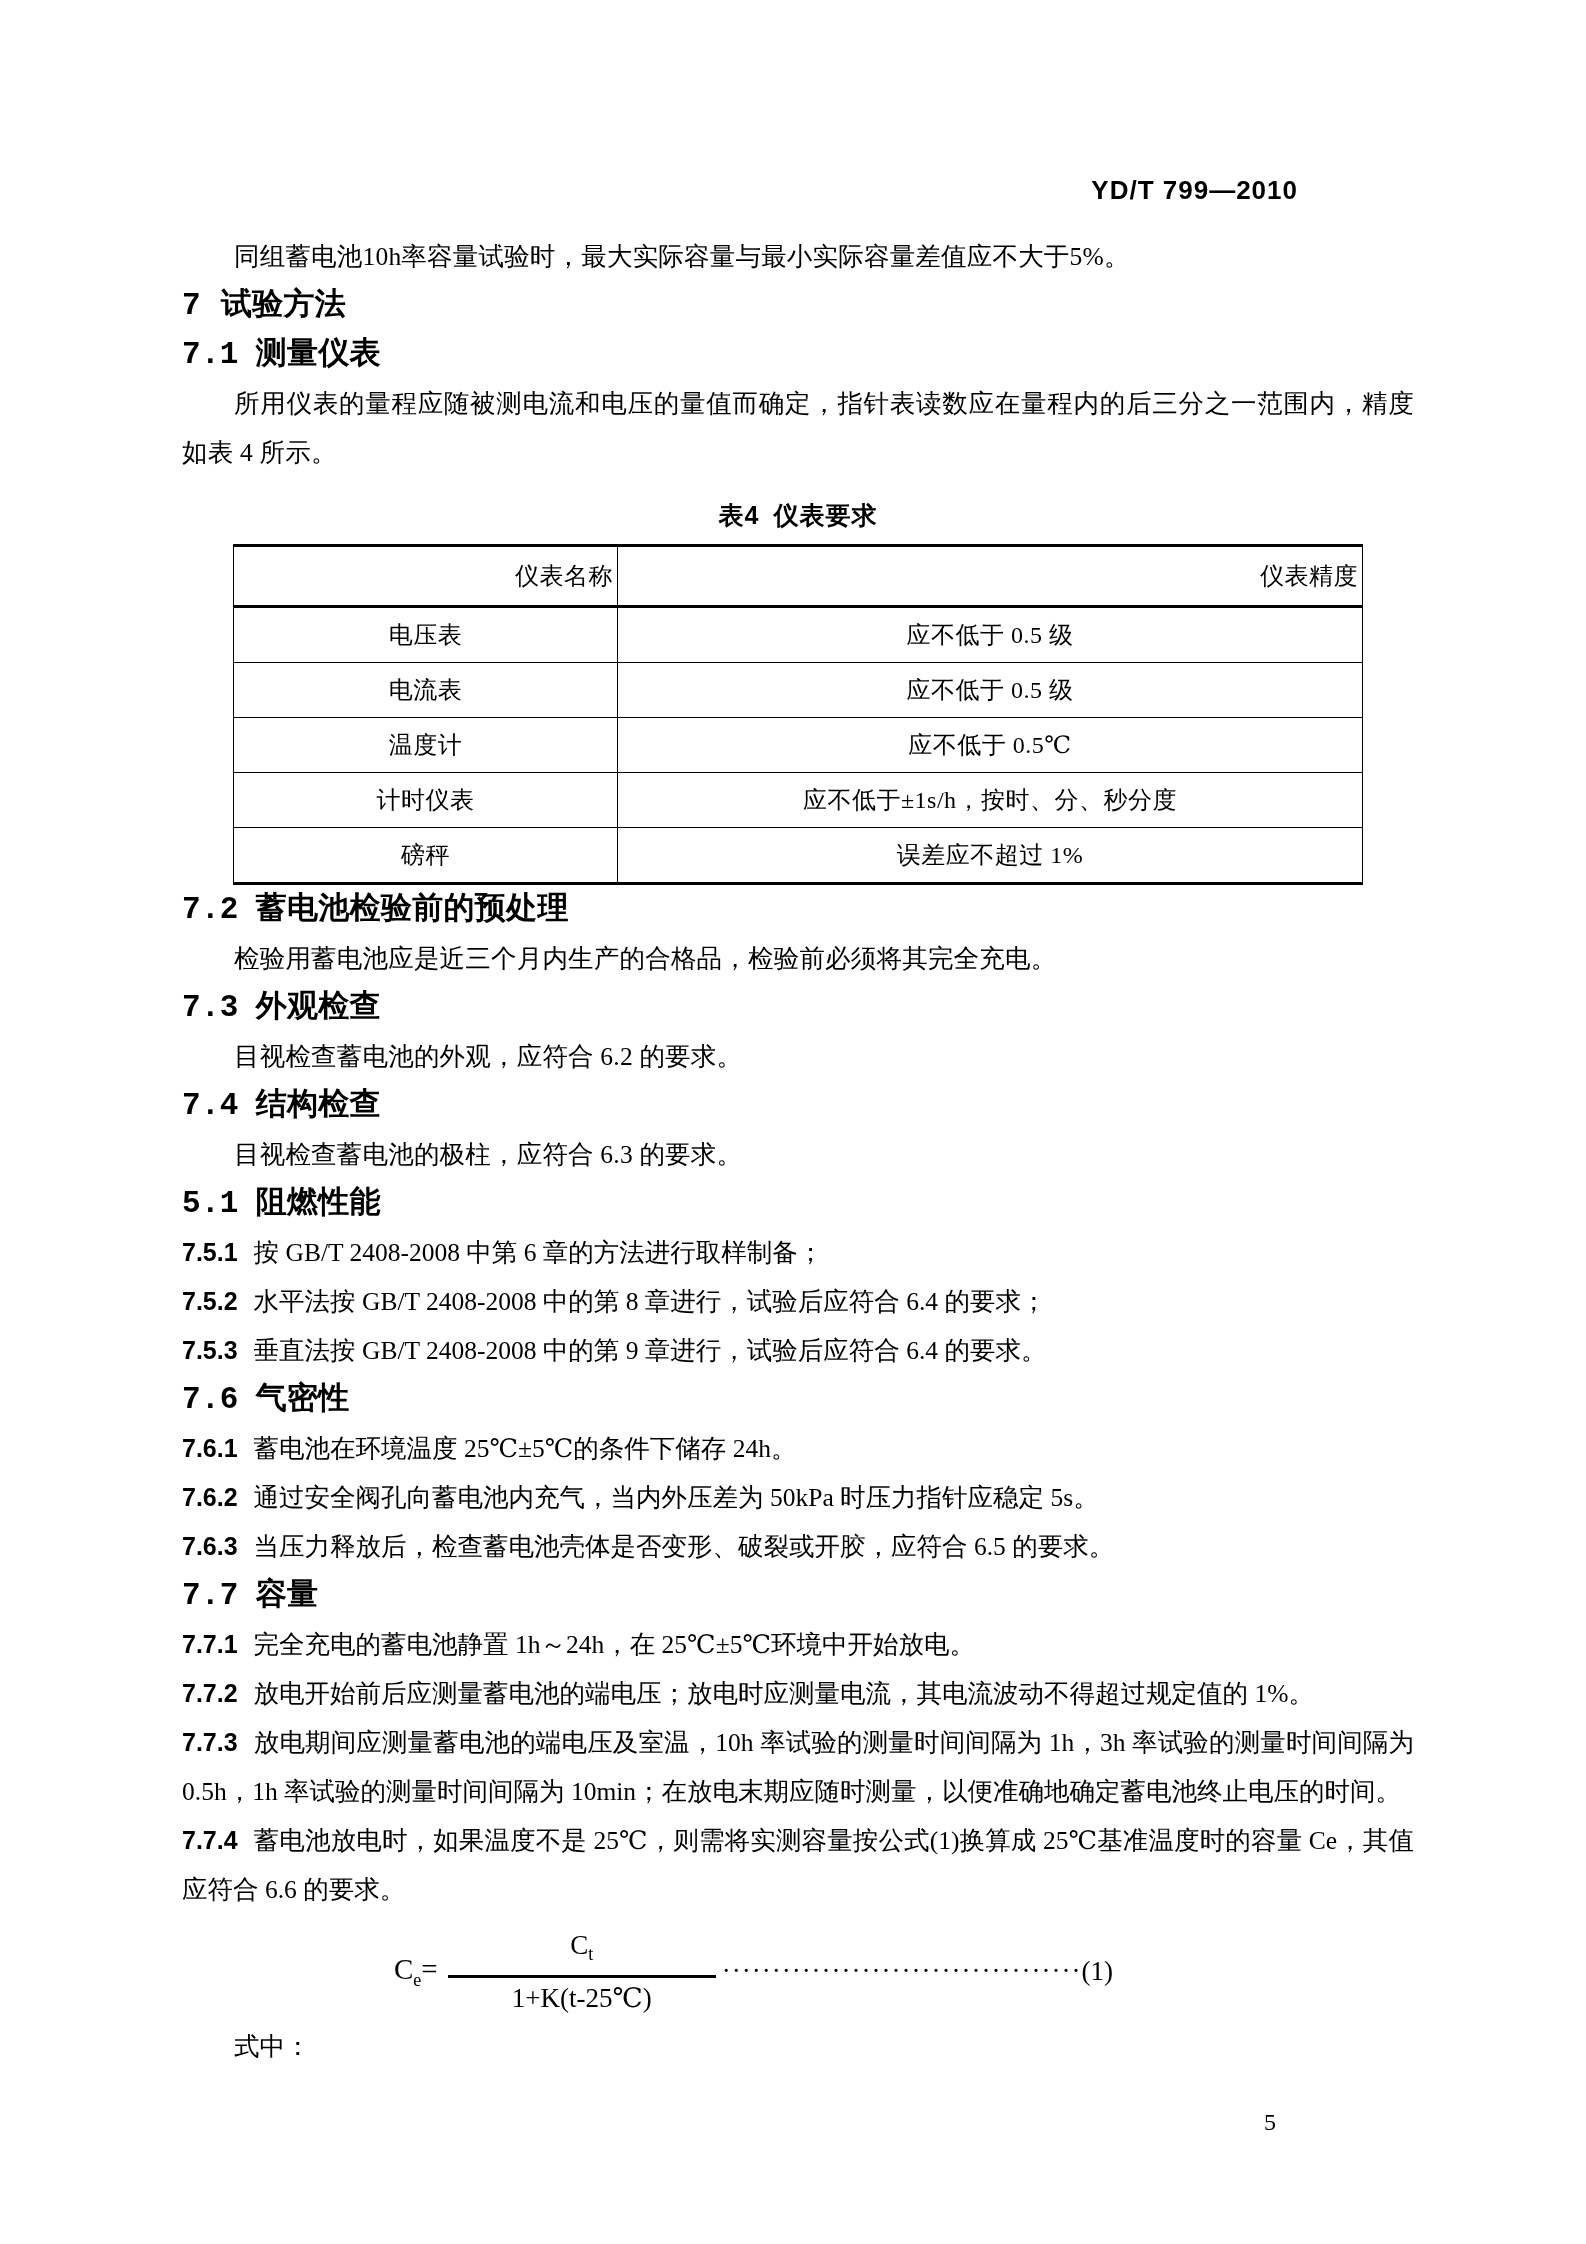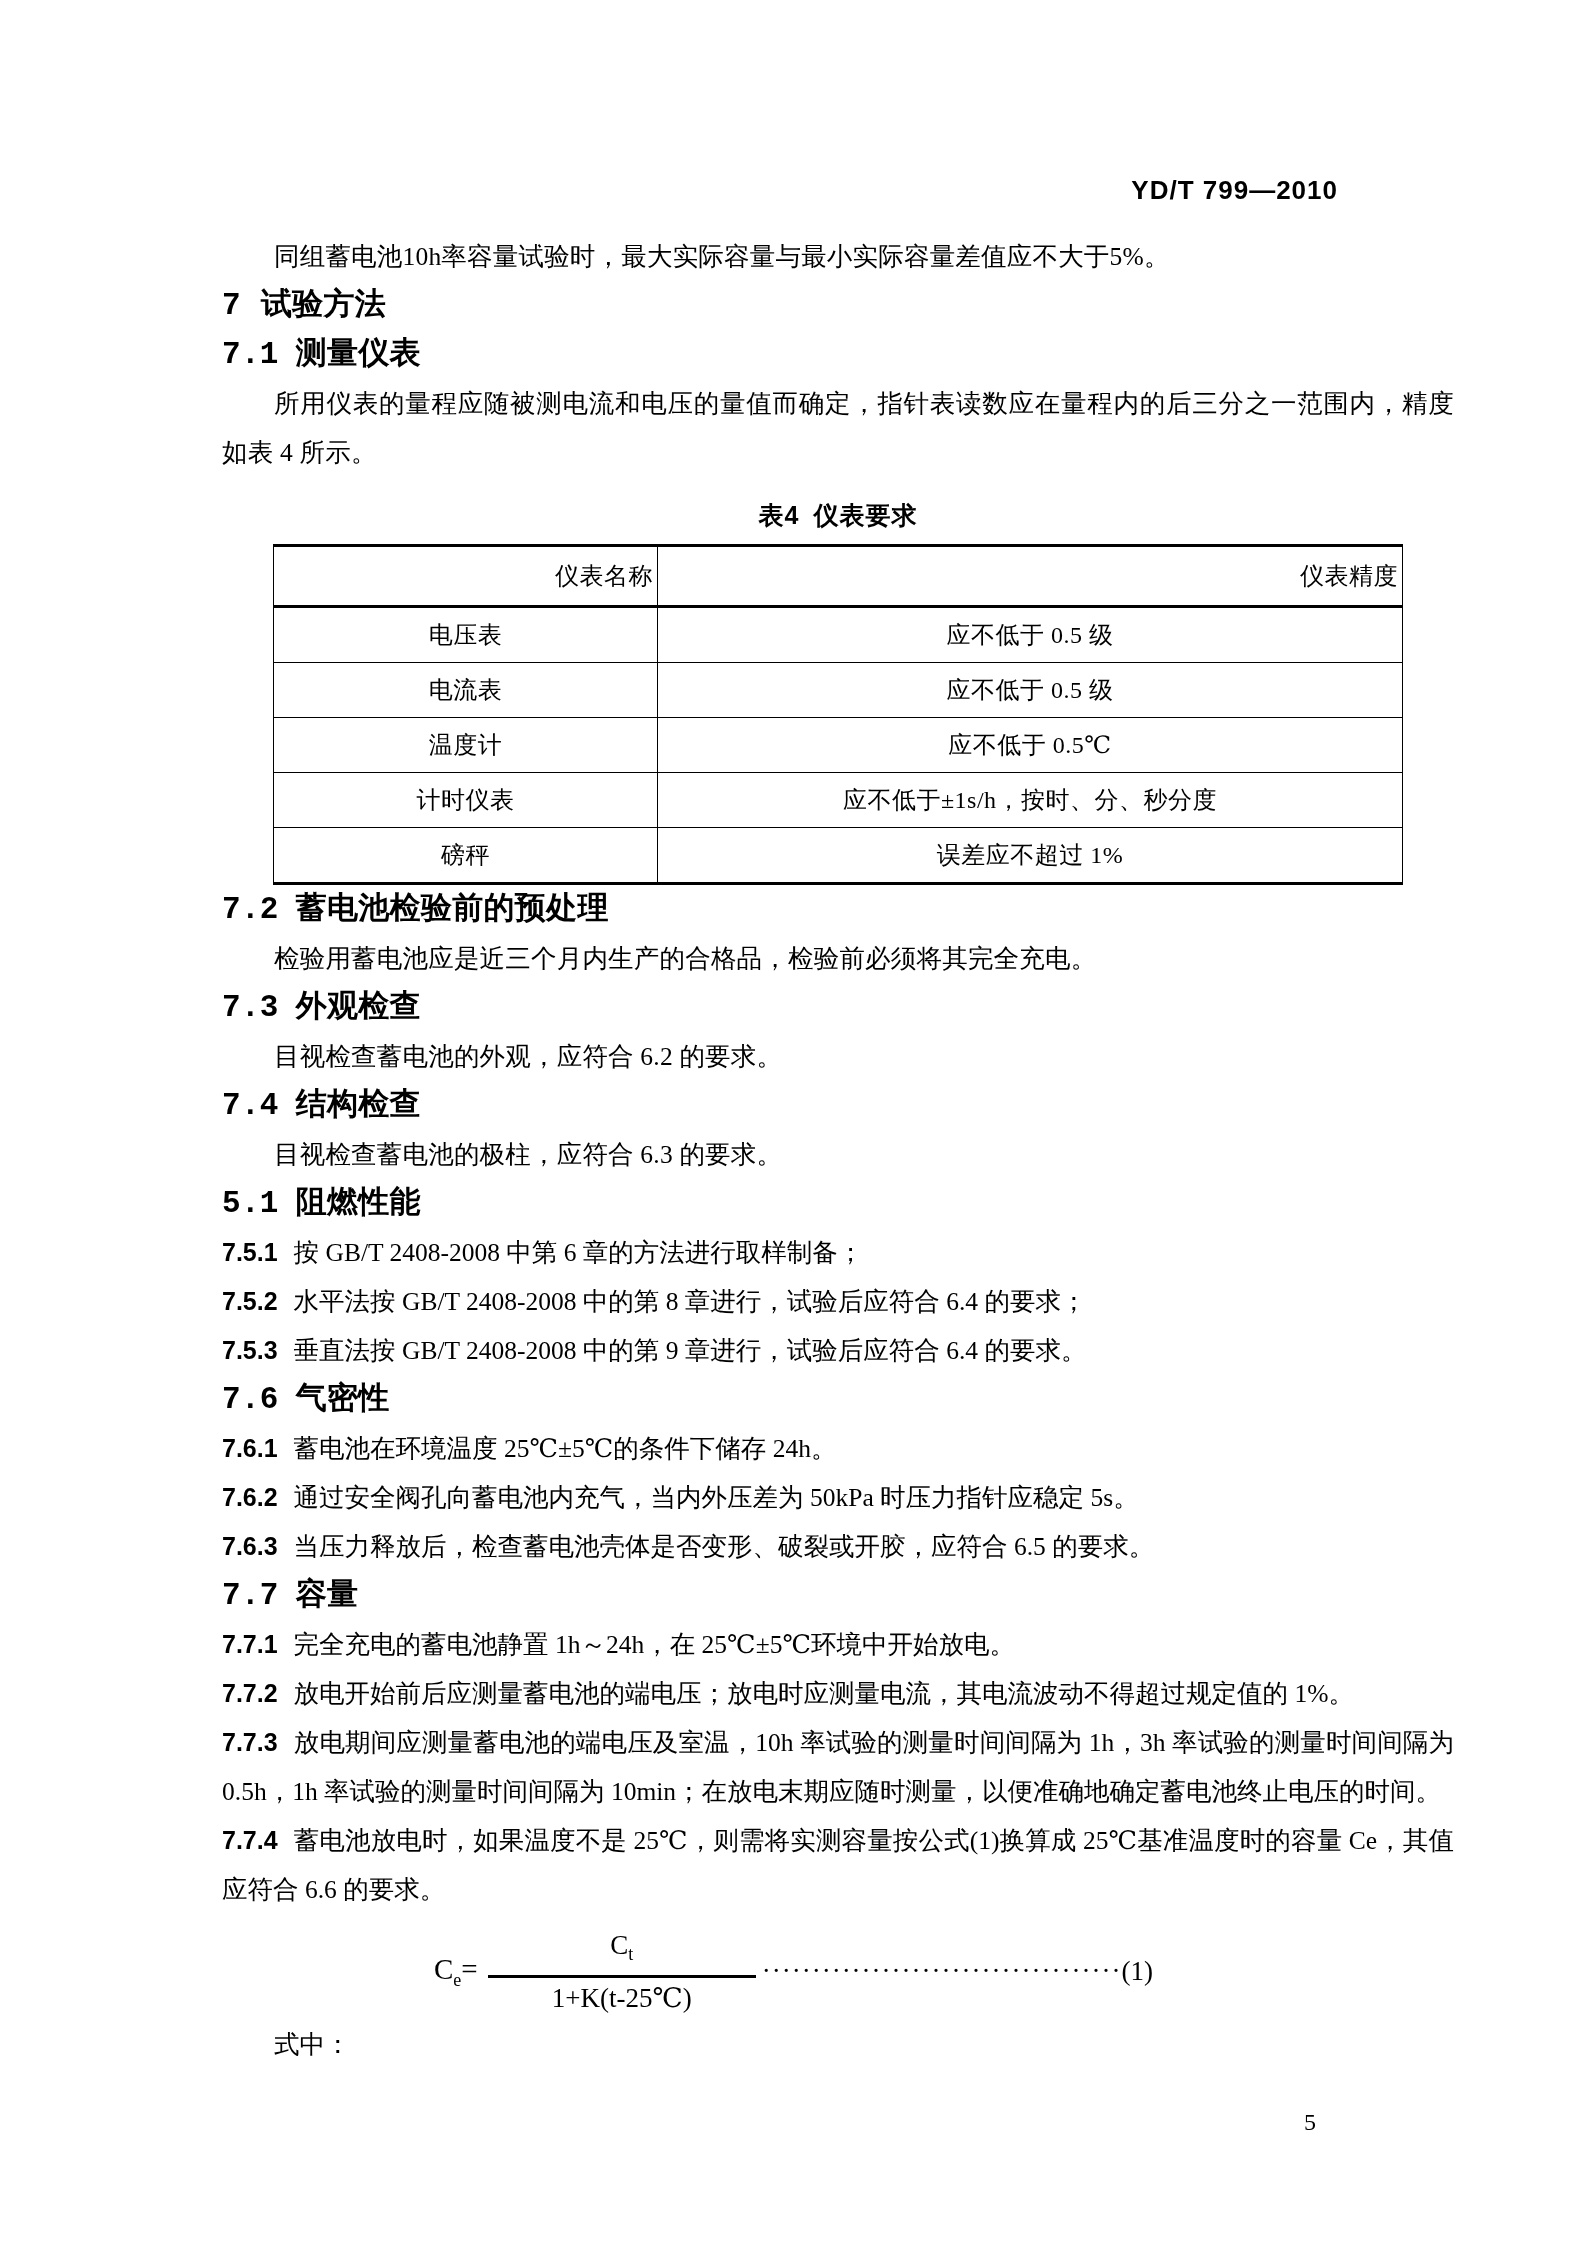--- a/index.html
+++ b/index.html
@@ -15,21 +15,20 @@
     position: relative;
     overflow: hidden;
   }
 
   .page {
     position: relative;
     width: 1436px;
     height: 2244px;
     box-sizing: border-box;
     padding: 0;
-    margin-left: 40px;
   }
 
   
   .header {
     position: absolute;
     top: 175px;
     right: 138px;
     font-family: "Liberation Sans", "DejaVu Sans", sans-serif;
     font-weight: bold;
     font-size: 26px;
@@ -158,21 +157,20 @@
     margin-left: 4px;
     white-space: nowrap;
   }
   .eqno { font-size: 27px; }
 
   .shizhong {
     font-size: 25.5px;
     line-height: 49px;
     padding-left: 52px;
     margin-top: 8px;
-    font-family: Liberation Mono, monospace;
   }
   .deflist {
     font-size: 25.5px;
     line-height: 49px;
     padding-left: 112px;
   }
 
   
   .footer {
     position: absolute;

